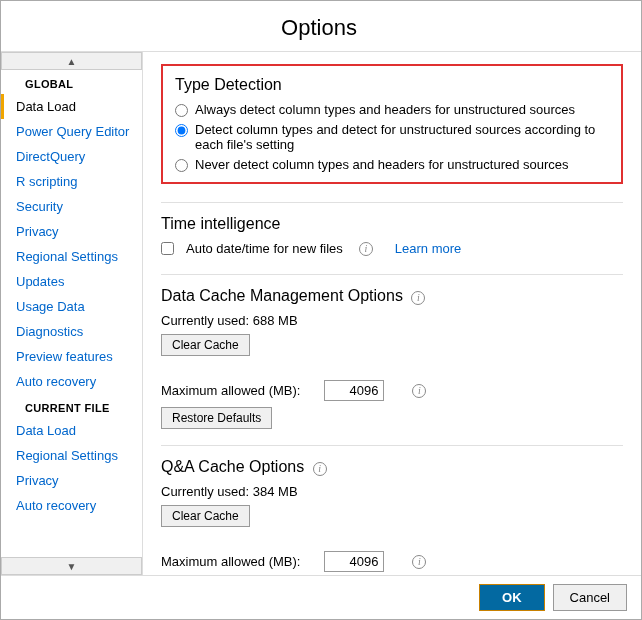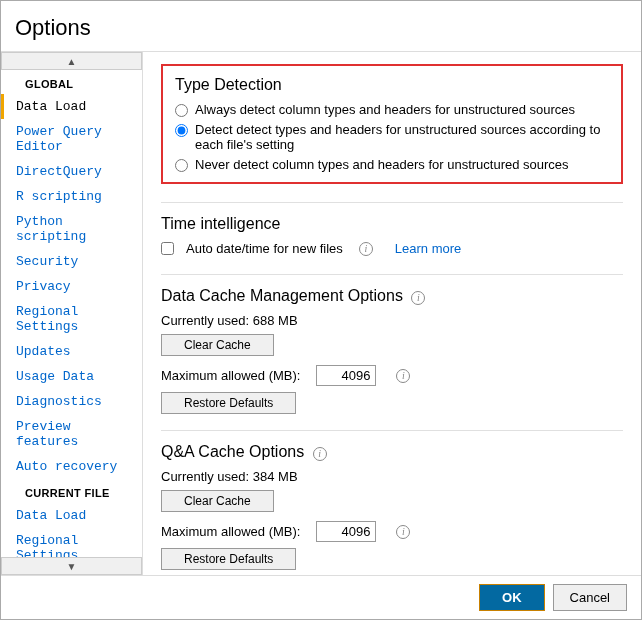--- a/index.html
+++ b/index.html
@@ -15,20 +15,21 @@
       border: 1px solid #aaa;
       display: flex;
       flex-direction: column;
       background: #fff;
     }
     .dialog-title {
       font-size: 22px;
       font-weight: 300;
       padding: 14px 18px 10px 14px;
       color: #000;
+      text-align: center;
     }
     .dialog-body {
       display: flex;
       flex: 1;
       overflow: hidden;
       border-top: 1px solid #ddd;
     }
     .sidebar {
       width: 142px;
       border-right: 1px solid #ddd;
@@ -49,21 +50,20 @@
       color: #000;
       padding: 8px 8px 4px 24px;
       letter-spacing: 0.03em;
     }
     .sidebar-item {
       padding: 5px 8px 5px 12px;
       cursor: pointer;
       color: #0066cc;
       font-size: 13px;
       border-left: 3px solid transparent;
-      font-family: Liberation Mono, monospace;
     }
     .sidebar-item.active {
       border-left: 3px solid #f0a500;
       color: #000;
       font-weight: 400;
     }
     .sidebar-scroll-btn {
       width: 100%;
       height: 18px;
       background: #f0f0f0;
@@ -151,31 +151,31 @@
       margin-bottom: 16px;
     }
     .cache-used {
       font-size: 13px;
       color: #000;
       margin-bottom: 6px;
     }
     .btn {
       border: 1px solid #999;
       background: #f0f0f0;
-      padding: 3px 22px;
+      padding: 3px 10px;
       font-size: 12px;
       cursor: pointer;
       color: #000;
       text-align: center;
     }
     .mb-row {
       display: flex;
       align-items: center;
-      gap: 16px;
-      margin-top: 9px;
+      gap: 24px;
+      margin-top: 24px;
       margin-bottom: 6px;
     }
     .mb-label {
       font-size: 13px;
       color: #000;
     }
     .mb-input {
       width: 60px;
       border: 1px solid #999;
       padding: 2px 5px;
@@ -217,21 +217,20 @@
   <div class="dialog-body">
 
     <div class="sidebar">
       <div class="sidebar-scroll-btn">▲</div>
       <div class="sidebar-scroll">
         <div class="sidebar-section-label">GLOBAL</div>
         <div class="sidebar-item active">Data Load</div>
         <div class="sidebar-item">Power Query Editor</div>
         <div class="sidebar-item">DirectQuery</div>
         <div class="sidebar-item">R scripting</div>
-        <div class="sidebar-item">Python scripting</div>
         <div class="sidebar-item">Security</div>
         <div class="sidebar-item">Privacy</div>
         <div class="sidebar-item">Regional Settings</div>
         <div class="sidebar-item">Updates</div>
         <div class="sidebar-item">Usage Data</div>
         <div class="sidebar-item">Diagnostics</div>
         <div class="sidebar-item">Preview features</div>
         <div class="sidebar-item">Auto recovery</div>
 
         <div class="sidebar-section-label">CURRENT FILE</div>
@@ -247,21 +246,21 @@
 
       <div class="section">
         <div class="type-detection-box">
           <div class="section-title">Type Detection</div>
           <div class="radio-option">
             <input type="radio" name="type-detection" style="">
             <span>Always detect column types and headers for unstructured sources</span>
           </div>
           <div class="radio-option">
             <input type="radio" name="type-detection" checked="" style="">
-            <span>Detect detect types and headers for unstructured sources according to each file's setting</span>
+            <span>Detect column types and detect for unstructured sources according to each file's setting</span>
           </div>
           <div class="radio-option">
             <input type="radio" name="type-detection" style="">
             <span>Never detect column types and headers for unstructured sources</span>
           </div>
         </div>
       </div>
 
       <hr class="divider">
 

